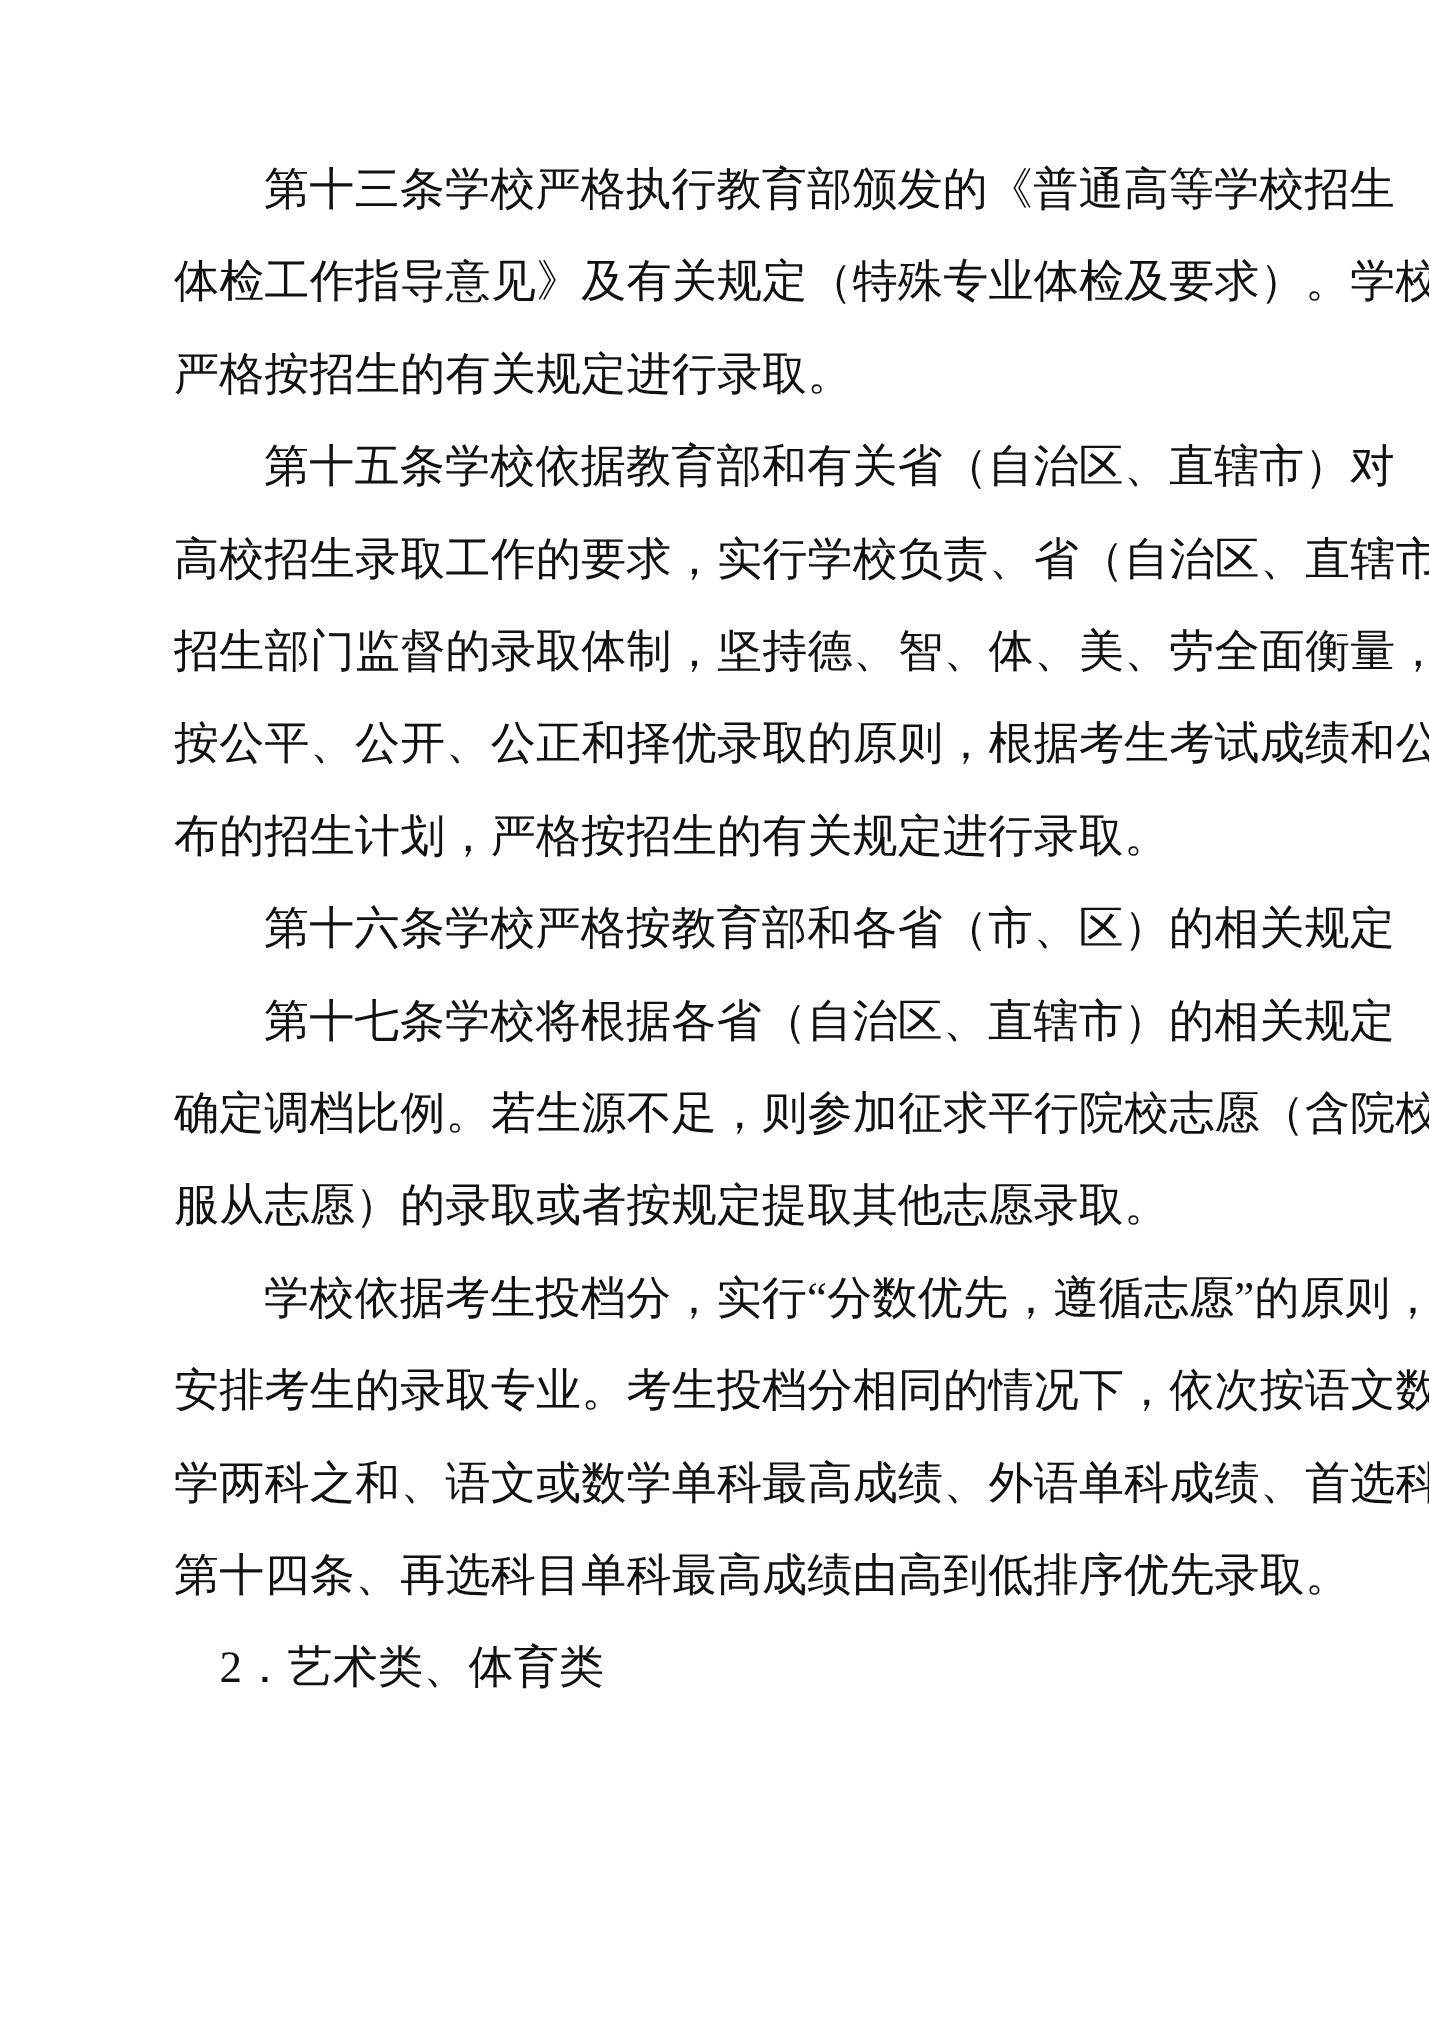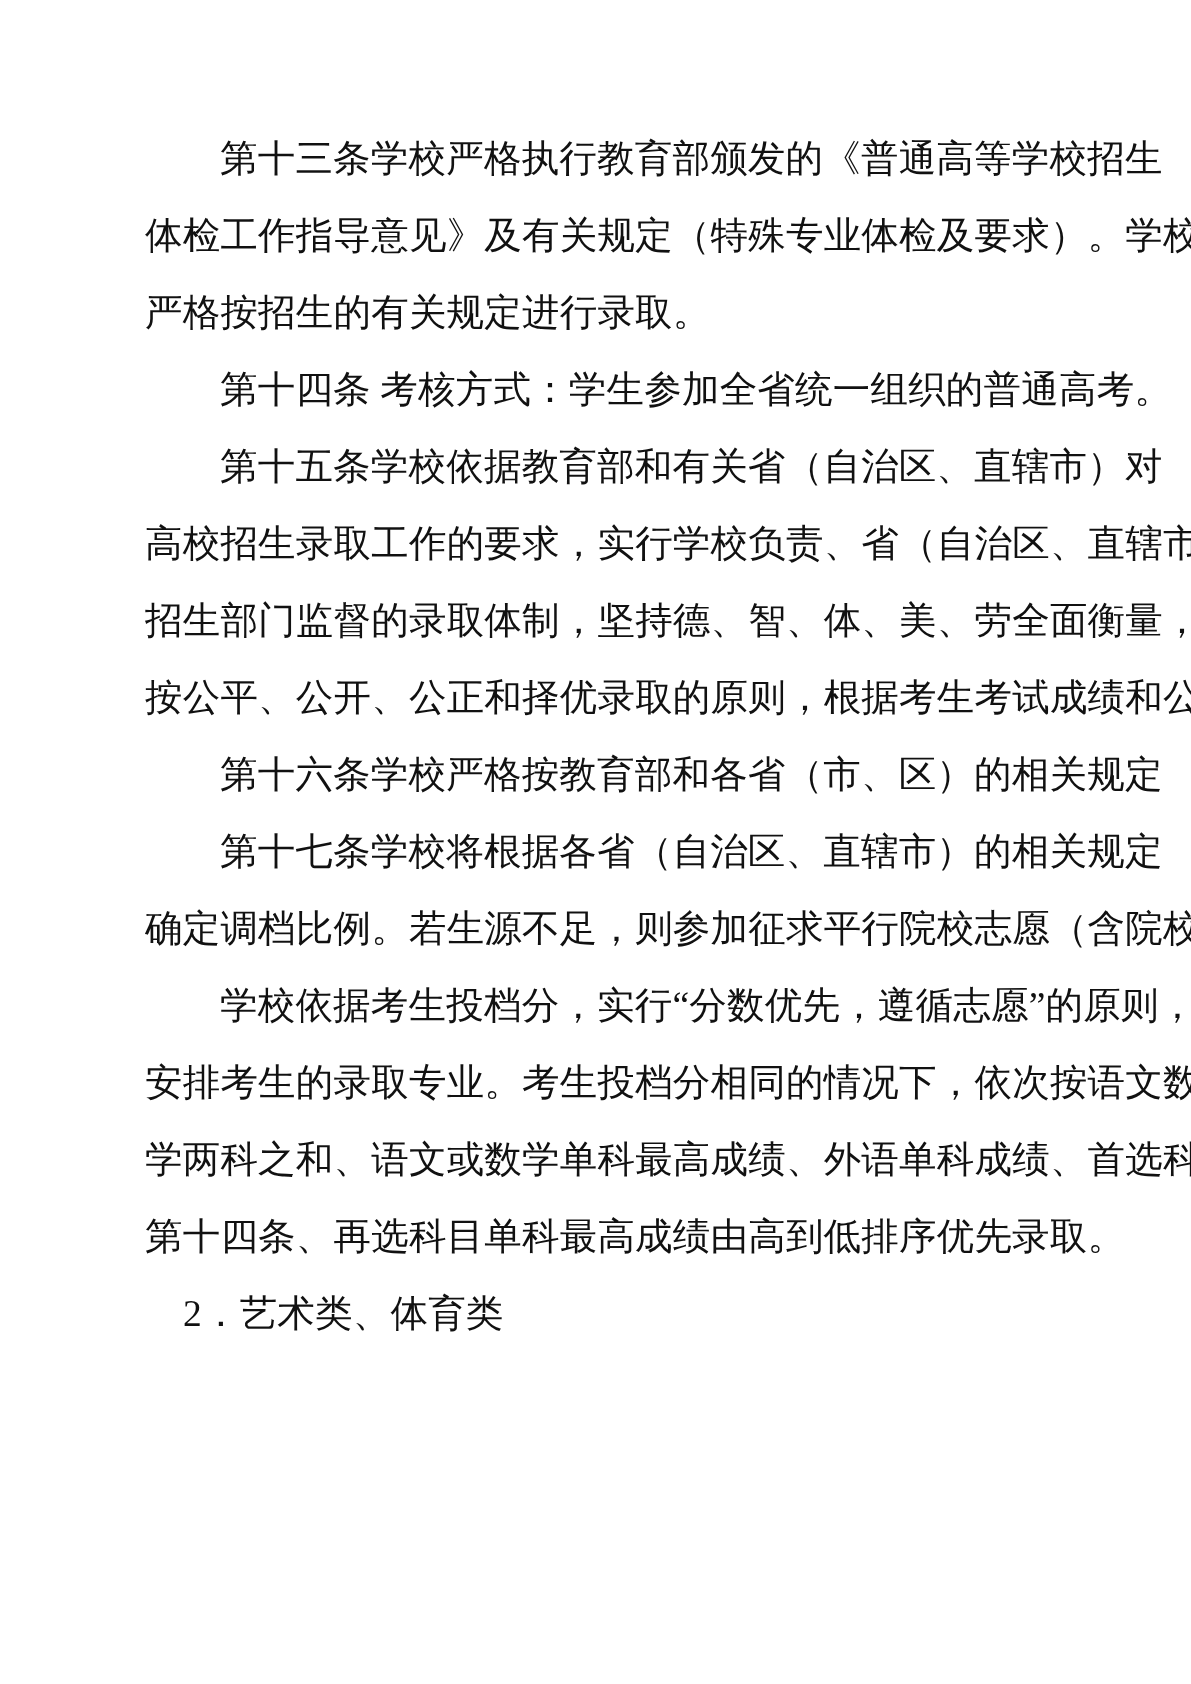--- a/index.html
+++ b/index.html
@@ -116,23 +116,20 @@
           <span>要</span>
           <span>求</span>
           <span>）</span>
           <span>。</span>
           <span>学</span>
           <span>校</span>
         </div>
         <div class="doc-line flush">严格按招生的有关规定进行录取。</div>
       </div>
       <div class="doc-section">
-        <div class="doc-line flush indent-2">第十四条 考核方式：学生参加全省统一组织的普通高考。</div>
-      </div>
-      <div class="doc-section">
         <div class="doc-line justify indent-2">
           <span>第</span>
           <span>十</span>
           <span>五</span>
           <span>条</span>
           <span> </span>
           <span>学</span>
           <span>校</span>
           <span>依</span>
           <span>据</span>
@@ -237,20 +234,21 @@
           <span>据</span>
           <span>考</span>
           <span>生</span>
           <span>考</span>
           <span>试</span>
           <span>成</span>
           <span>绩</span>
           <span>和</span>
           <span>公</span>
         </div>
+        <div class="doc-line flush">布的招生计划，严格按招生的有关规定进行录取。</div>
       </div>
       <div class="doc-section">
         <div class="doc-line justify indent-2">
           <span>第</span>
           <span>十</span>
           <span>六</span>
           <span>条</span>
           <span> </span>
           <span>学</span>
           <span>校</span>
@@ -327,20 +325,21 @@
           <span>行</span>
           <span>院</span>
           <span>校</span>
           <span>志</span>
           <span>愿</span>
           <span>（</span>
           <span>含</span>
           <span>院</span>
           <span>校</span>
         </div>
+        <div class="doc-line flush">服从志愿）的录取或者按规定提取其他志愿录取。</div>
       </div>
       <div class="doc-section">
         <div class="doc-line justify indent-2">
           <span>学</span>
           <span>校</span>
           <span>依</span>
           <span>据</span>
           <span>考</span>
           <span>生</span>
           <span>投</span>

